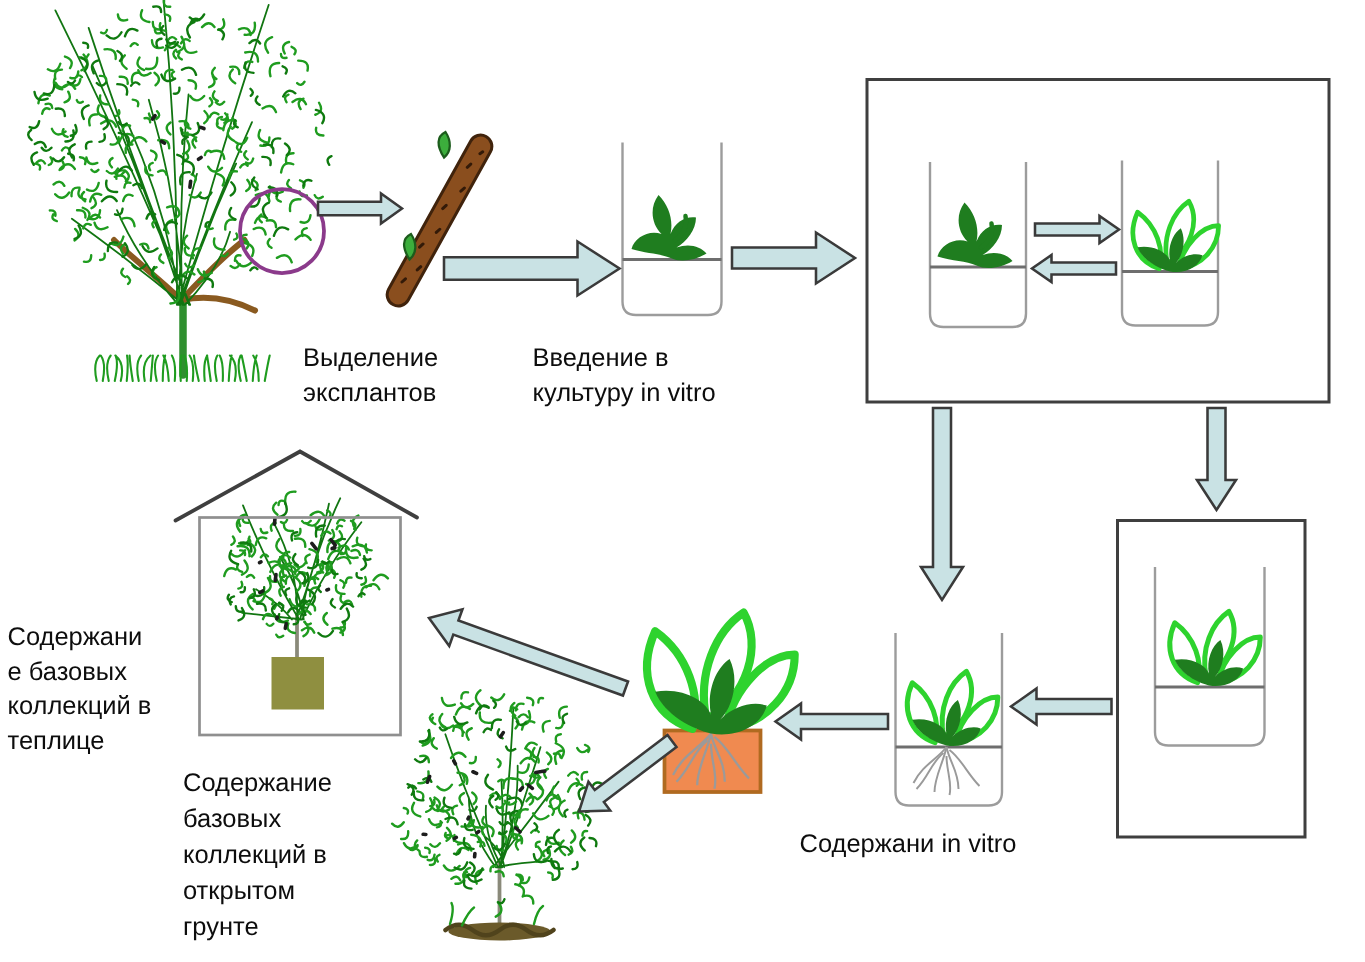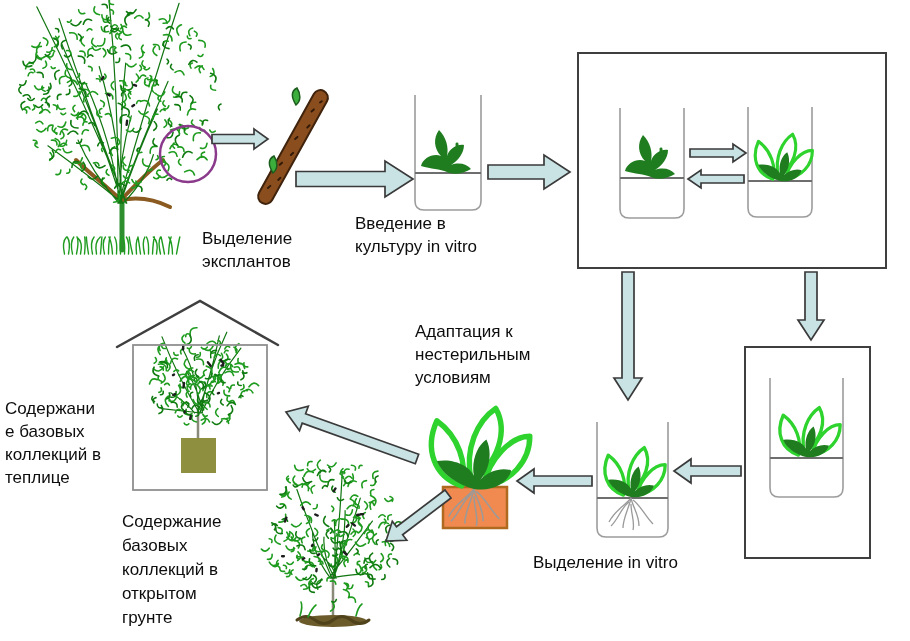--- a/index.html
+++ b/index.html
@@ -141,27 +141,24 @@
         <polygon points="805.0,272.0 805.0,320.0 798.0,320.0 811.0,340.0 824.0,320.0 817.0,320.0 817.0,272.0" fill="#c9e2e4" stroke="#3a3a3a" stroke-width="1.7"></polygon>
         <polygon points="741.0,466.0 691.0,466.0 691.0,459.0 674.0,471.0 691.0,483.0 691.0,476.0 741.0,476.0" fill="#c9e2e4" stroke="#3a3a3a" stroke-width="1.7"></polygon>
         <polygon points="592.0,476.0 534.0,476.0 534.0,469.0 517.0,481.0 534.0,493.0 534.0,486.0 592.0,486.0" fill="#c9e2e4" stroke="#3a3a3a" stroke-width="1.7"></polygon>
         <polygon points="418.7,454.3 305.6,413.7 308.3,406.2 286.0,412.0 299.5,430.7 302.2,423.1 415.3,463.7" fill="#c9e2e4" stroke="#3a3a3a" stroke-width="1.7"></polygon>
         <polygon points="445.0,490.0 396.5,526.7 392.3,521.2 386.0,541.0 406.8,540.3 402.6,534.7 451.0,498.0" fill="#c9e2e4" stroke="#3a3a3a" stroke-width="1.7"></polygon>
       </g>
   </svg>
 
   <div class="lbl" style="left:202px;top:227px;width:150px">Выделение
 эксплантов</div>
-  <div class="lbl" style="left:355px;top:212px;width:160px">Введение в
+  <div class="lbl" style="left:355px;top:227px;width:160px">Введение в
 культуру in vitro</div>
-  <div class="lbl nowrap" style="left:533px;top:551px">Выделение in vitro</div>
-  <div class="lbl" style="left:415px;top:320px;width:180px">Адаптация к
-нестерильным
-условиям</div>
-  <div class="lbl" style="left:5px;top:397px;width:114px">Содержани
+  <div class="lbl nowrap" style="left:533px;top:551px">Содержани in vitro</div>
+  <div class="lbl" style="left:5px;top:413px;width:114px">Содержани
 е базовых
 коллекций в
 теплице</div>
   <div class="lbl" style="left:122px;top:510px;width:150px;line-height:24px">Содержание
 базовых
 коллекций в
 открытом
 грунте</div>
 </div>
 

